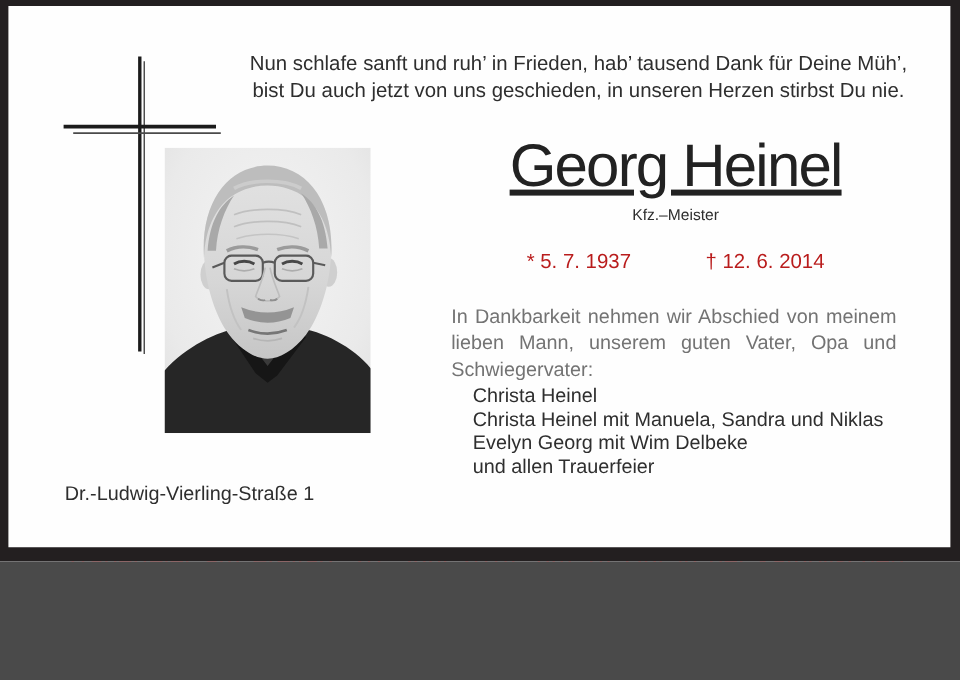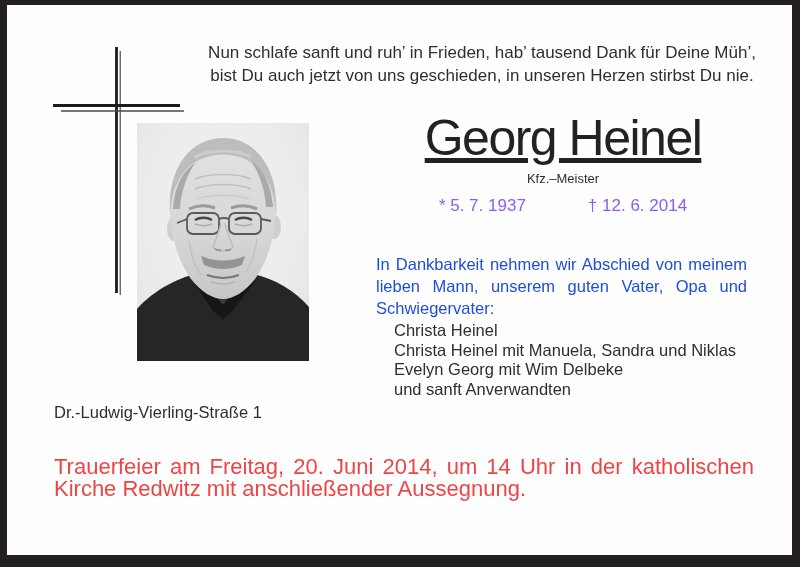--- a/index.html
+++ b/index.html
@@ -1,21 +1,21 @@
 <!DOCTYPE html>
 <html lang="de"><head>
 <meta charset="utf-8">
 <style>
   html, body { margin: 0; padding: 0; background: #4a4a4a; }
   * { box-sizing: border-box; }
 
   .page {
     position: relative;
     width: 800px;
-    height: 567px;
+    height: 468px;
     background: #fefefe;
     font-family: "Liberation Sans", "DejaVu Sans", sans-serif;
     color: #2b2b2b;
     overflow: hidden;
   }
 
   
   .frame {
     position: absolute;
     inset: 0;
@@ -73,41 +73,41 @@
     white-space: nowrap;
     text-decoration: underline;
   }
   .profession {
     margin-top: 5px;
     font-size: 13px;
     line-height: 22px;
     color: #2e2e2e;
   }
   .dates {
-    margin-top: 5px;
+    margin-top: 17px;
     display: flex;
     justify-content: center;
     gap: 62px;
     font-size: 17px;
     line-height: 22px;
-    color: #8b5cf6;
+    color: #b91c1c;
     white-space: nowrap;
   }
 
   .tribute {
     position: absolute;
     left: 376px;
     top: 254px;
     width: 371px;
     margin: 0;
     font-size: 16.5px;
     line-height: 21.8px;
     text-align: justify;
     text-align-last: left;
-    color: #1d4ed8;
+    color: #737373;
   }
 
   .mourners {
     position: absolute;
     left: 394px;
     top: 321px;
     width: 390px;
     font-size: 16.5px;
     line-height: 19.6px;
     color: #2e2e2e;
@@ -239,21 +239,21 @@
       <span>† 12. 6. 2014</span>
     </div>
   </div>
 
   <p class="tribute">In Dankbarkeit nehmen wir Abschied von meinem lieben Mann, unserem guten Vater, Opa und Schwiegervater:</p>
 
   <div class="mourners">
     <div>Christa Heinel</div>
     <div>Christa Heinel mit Manuela, Sandra und Niklas</div>
     <div>Evelyn Georg mit Wim Delbeke</div>
-    <div>und sanft Anverwandten</div>
+    <div>und allen Trauerfeier</div>
   </div>
 
   <div class="place-block">
     <div>Dr.-Ludwig-Vierling-Straße 1</div>
   </div>
 
   <p class="service">Trauerfeier am Freitag, 20. Juni 2014, um 14 Uhr in der katholischen Kirche Redwitz mit anschließender Aussegnung.</p>
 
 
   <div class="frame"></div>

